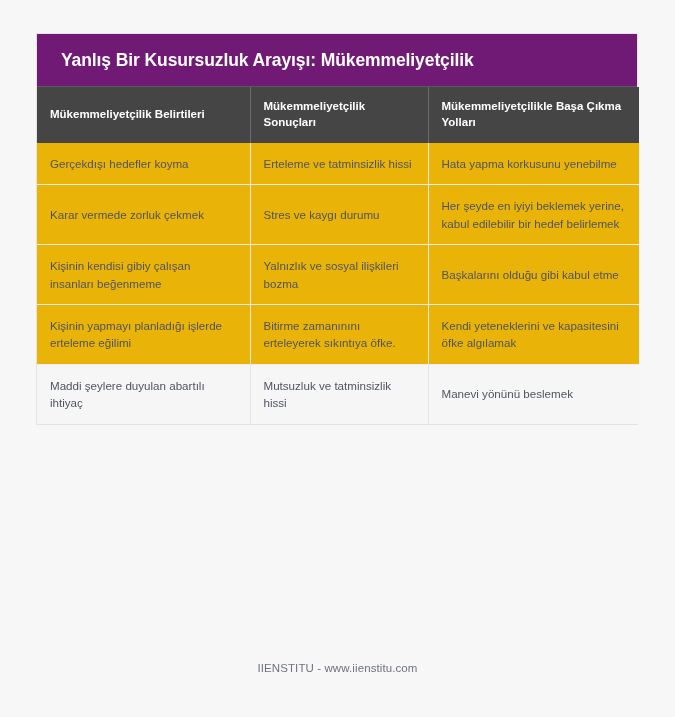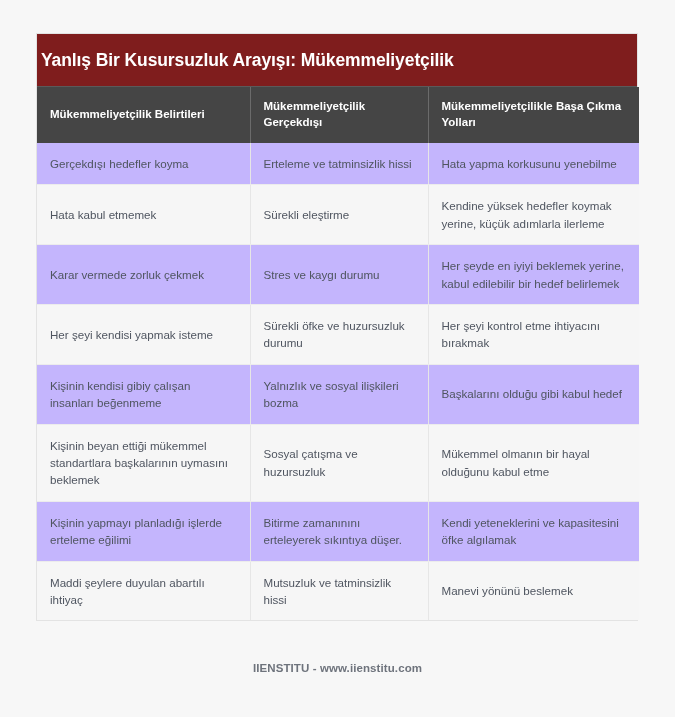--- a/index.html
+++ b/index.html
@@ -25,26 +25,26 @@
     position: absolute;
     left: 36px;
     top: 33px;
     width: 602px;
     background: #ffffff;
     border: 1px solid #e3e3e3;
     box-sizing: border-box;
     box-shadow: 0 0 0 0 rgba(0,0,0,0);
   }
   .title-bar {
-    background: #7f1d1d;
+    background: #701a75;
     color: #ffffff;
     font-size: 17.5px;
     font-weight: bold;
     letter-spacing: -0.1px;
-    padding: 16px 16px 15px 4px;
+    padding: 16px 16px 15px 24px;
     line-height: 1.2;
     box-sizing: border-box;
     border-bottom: 1px solid #5a5a5a;
   }
   table.grid {
     width: 100%;
     border-collapse: collapse;
     table-layout: fixed;
   }
   table.grid thead th {
@@ -74,97 +74,81 @@
     border-bottom: 1px solid #ececec;
     box-sizing: border-box;
   }
   table.grid tbody td:last-child {
     border-right: none;
   }
   table.grid tbody tr:last-child td {
     border-bottom: none;
   }
   table.grid tbody tr.odd td {
-    background: #c4b5fd;
+    background: #eab308;
   }
   table.grid tbody tr.even td {
     background: #f6f6f6;
   }
   .col-a { width: 213px; }
   .col-b { width: 178px; }
   .col-c { width: 211px; }
 
   .footer {
     position: absolute;
     left: 0;
     top: 662px;
     width: 675px;
     text-align: center;
     font-size: 11.5px;
     color: #6e737c;
     letter-spacing: 0.1px;
-    font-weight: bold;
   }
 </style>
 </head>
 <body>
 
 <div class="page">
 
   <div class="table-wrap">
 
     <div class="title-bar">Yanlış Bir Kusursuzluk Arayışı: Mükemmeliyetçilik</div>
 
     <table class="grid">
       <colgroup>
         <col class="col-a">
         <col class="col-b">
         <col class="col-c">
       </colgroup>
       <thead>
         <tr>
           <th>Mükemmeliyetçilik Belirtileri</th>
-          <th>Mükemmeliyetçilik Gerçekdışı</th>
+          <th>Mükemmeliyetçilik Sonuçları</th>
           <th>Mükemmeliyetçilikle Başa Çıkma Yolları</th>
         </tr>
       </thead>
       <tbody>
           <tr class="odd">
             <td>Gerçekdışı hedefler koyma</td>
             <td>Erteleme ve tatminsizlik hissi</td>
             <td>Hata yapma korkusunu yenebilme</td>
           </tr>
-          <tr class="even">
-            <td>Hata kabul etmemek</td>
-            <td>Sürekli eleştirme</td>
-            <td>Kendine yüksek hedefler koymak yerine, küçük adımlarla ilerleme</td>
-          </tr>
           <tr class="odd">
             <td>Karar vermede zorluk çekmek</td>
             <td>Stres ve kaygı durumu</td>
             <td>Her şeyde en iyiyi beklemek yerine, kabul edilebilir bir hedef belirlemek</td>
           </tr>
-          <tr class="even">
-            <td>Her şeyi kendisi yapmak isteme</td>
-            <td>Sürekli öfke ve huzursuzluk durumu</td>
-            <td>Her şeyi kontrol etme ihtiyacını bırakmak</td>
-          </tr>
           <tr class="odd">
             <td>Kişinin kendisi gibiy çalışan insanları beğenmeme</td>
             <td>Yalnızlık ve sosyal ilişkileri bozma</td>
-            <td>Başkalarını olduğu gibi kabul hedef</td>
-          </tr>
-          <tr class="even">
-            <td>Kişinin beyan ettiği mükemmel standartlara başkalarının uymasını beklemek</td>
-            <td>Sosyal çatışma ve huzursuzluk</td>
-            <td>Mükemmel olmanın bir hayal olduğunu kabul etme</td>
+            <td>Başkalarını olduğu gibi kabul etme</td>
           </tr>
           <tr class="odd">
             <td>Kişinin yapmayı planladığı işlerde erteleme eğilimi</td>
-            <td>Bitirme zamanınını erteleyerek sıkıntıya düşer.</td>
+            <td>Bitirme zamanınını erteleyerek sıkıntıya öfke.</td>
             <td>Kendi yeteneklerini ve kapasitesini öfke algılamak</td>
           </tr>
           <tr class="even">
             <td>Maddi şeylere duyulan abartılı ihtiyaç</td>
             <td>Mutsuzluk ve tatminsizlik hissi</td>
             <td>Manevi yönünü beslemek</td>
           </tr>
         </tbody>
     </table>
 

